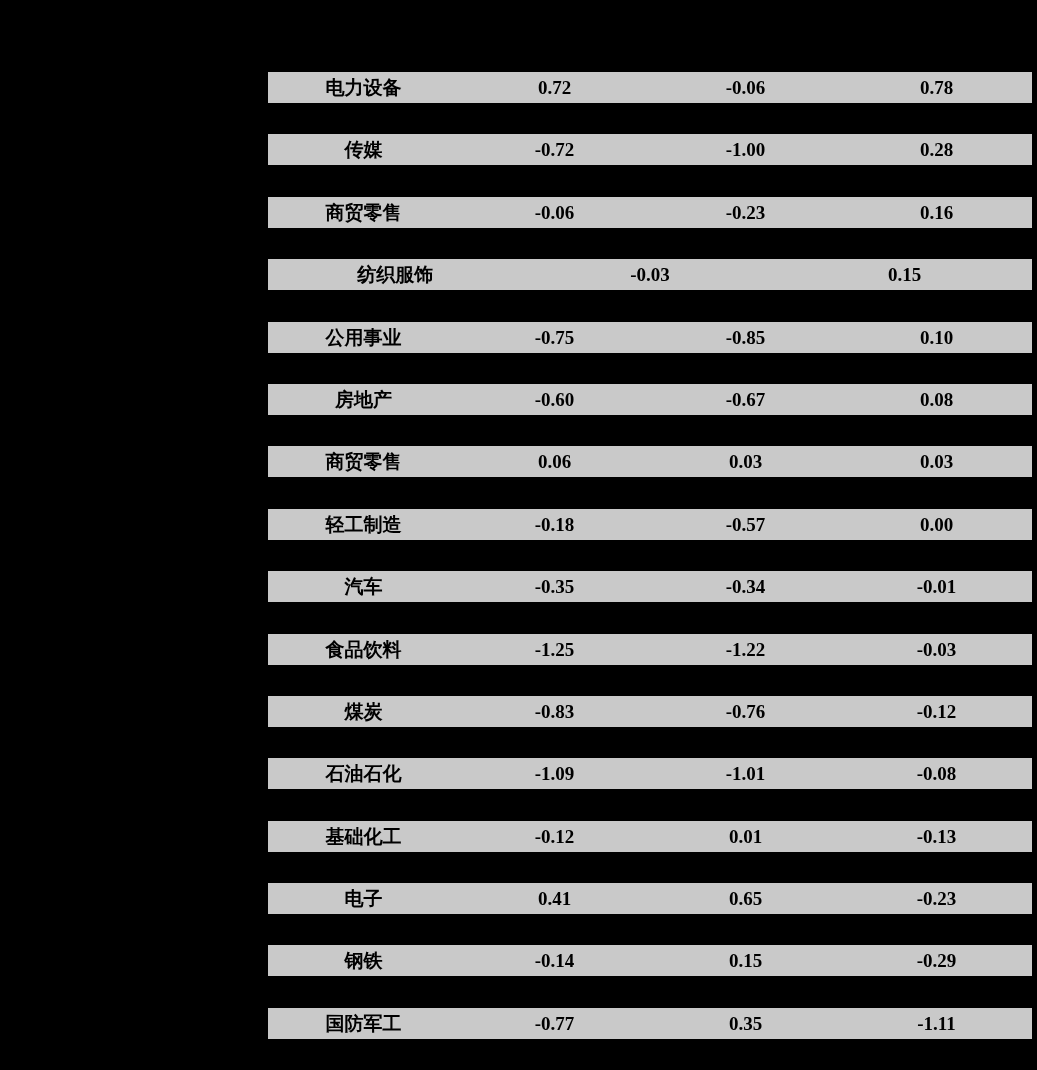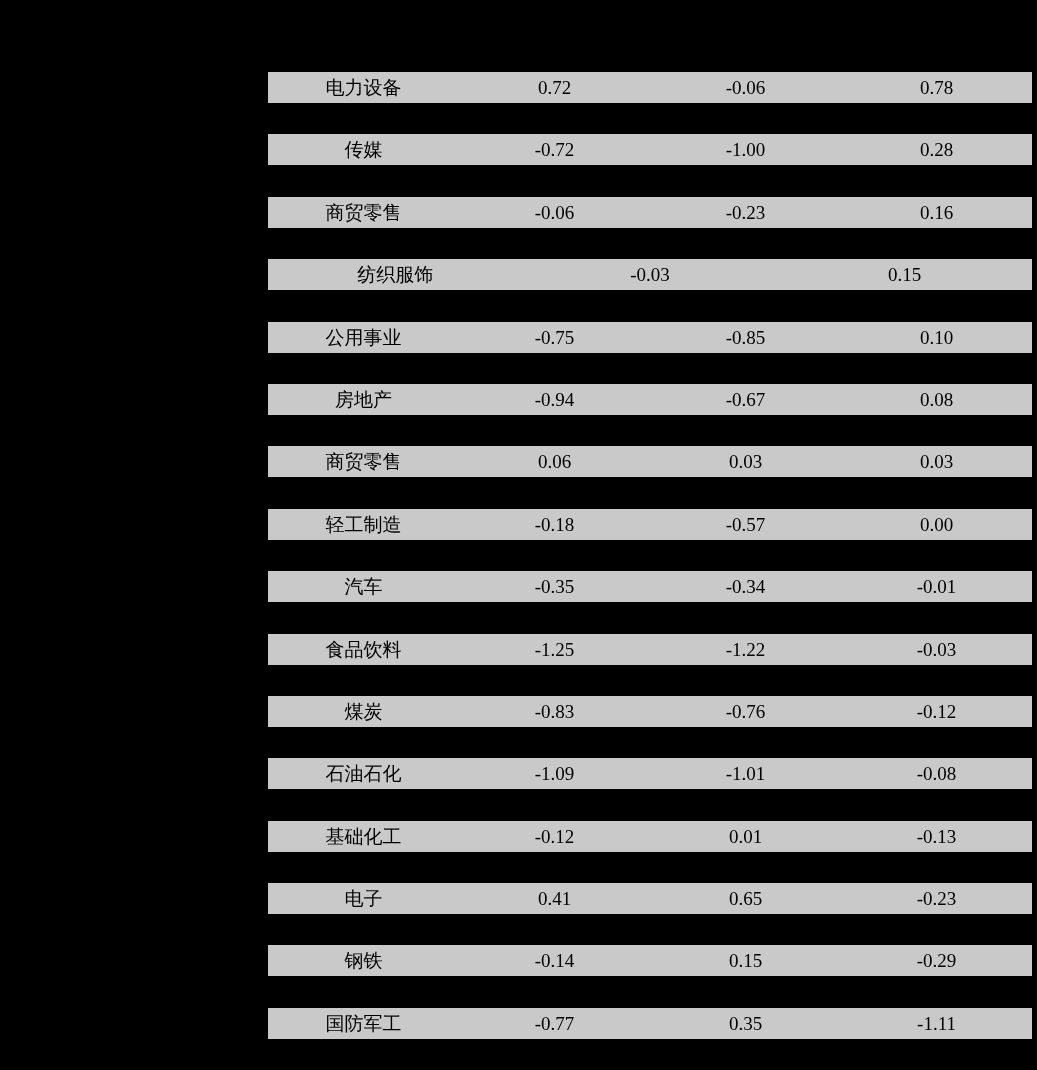--- a/index.html
+++ b/index.html
@@ -15,20 +15,21 @@
     font-family: "Liberation Serif", "DejaVu Serif", serif;
   }
   .table {
     position: absolute;
     left: 268px;
     top: 72px;
     width: 764px;
     display: flex;
     flex-direction: column;
     gap: 31.4px;
+    font-weight: bold;
   }
   .row {
     height: 31px;
     background: #c9c9c9;
     display: flex;
     align-items: center;
   }
   .cell {
     flex: 1 1 25%;
     text-align: center;
@@ -71,21 +72,21 @@
 
   <div class="row">
     <div class="cell">公用事业</div>
     <div class="cell">-0.75</div>
     <div class="cell">-0.85</div>
     <div class="cell">0.10</div>
   </div>
 
   <div class="row">
     <div class="cell">房地产</div>
-    <div class="cell">-0.94</div>
+    <div class="cell">-0.60</div>
     <div class="cell">-0.67</div>
     <div class="cell">0.08</div>
   </div>
 
   <div class="row">
     <div class="cell">商贸零售</div>
     <div class="cell">0.06</div>
     <div class="cell">0.03</div>
     <div class="cell">0.03</div>
   </div>

